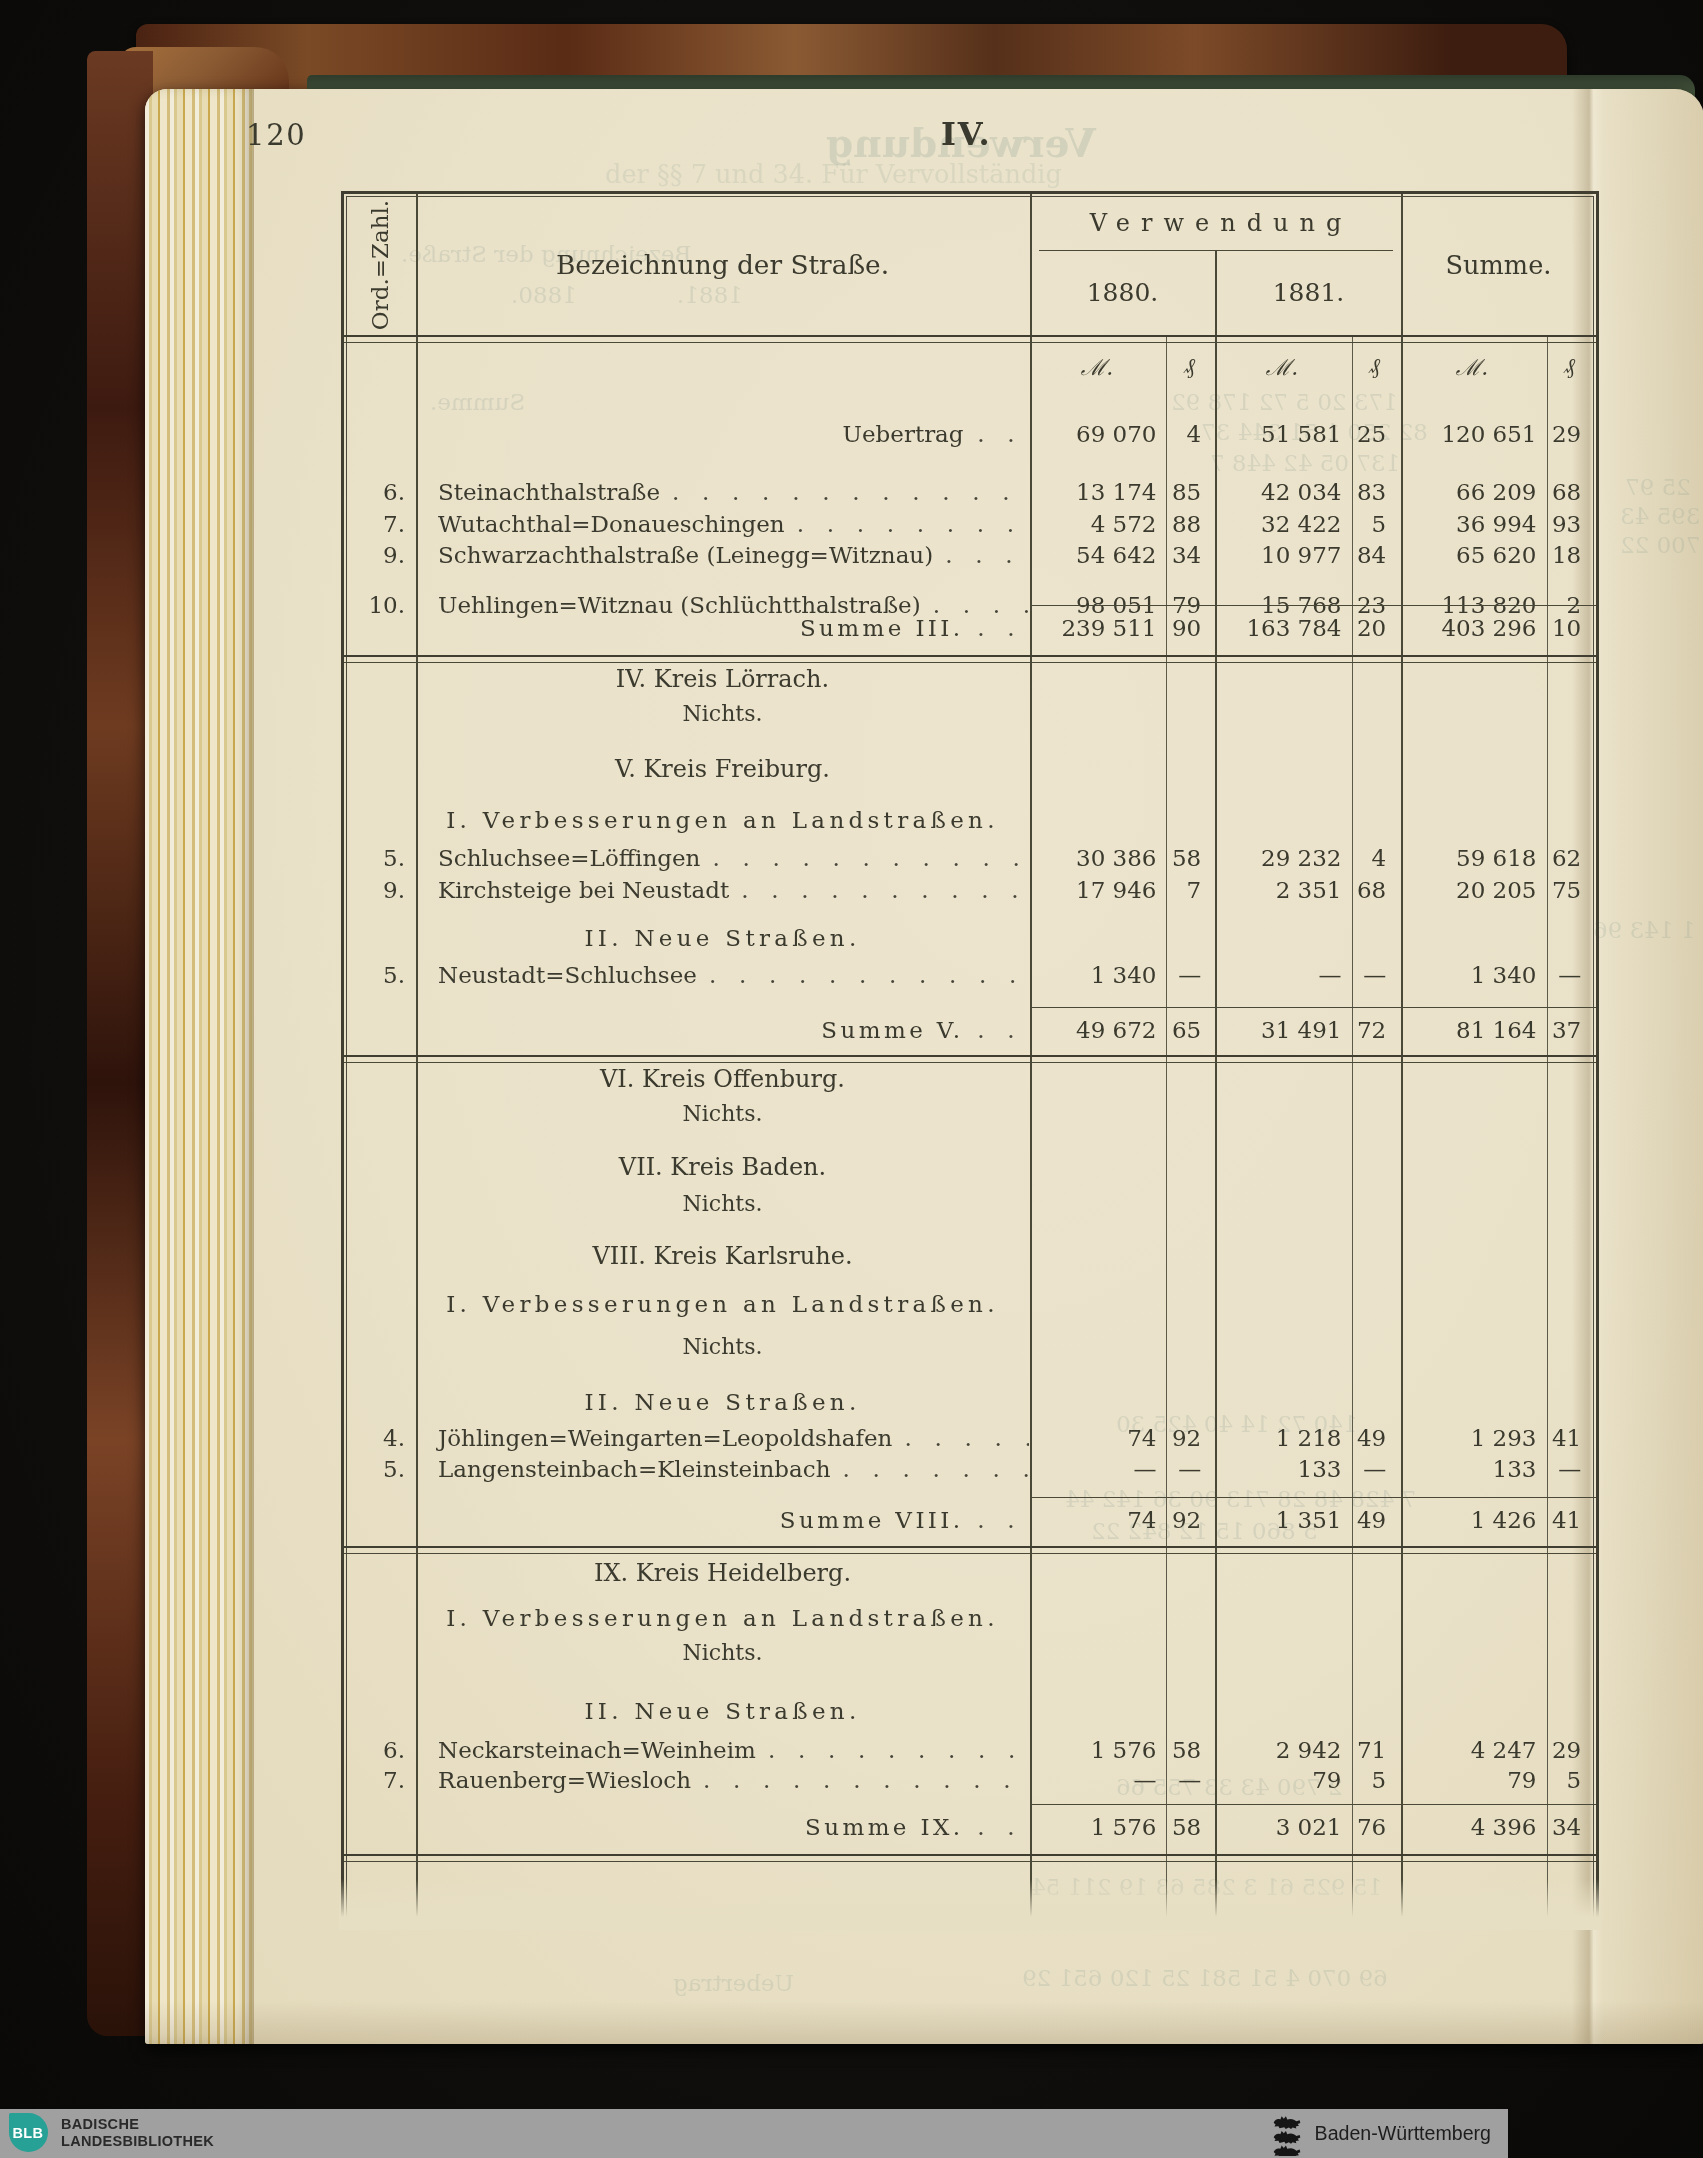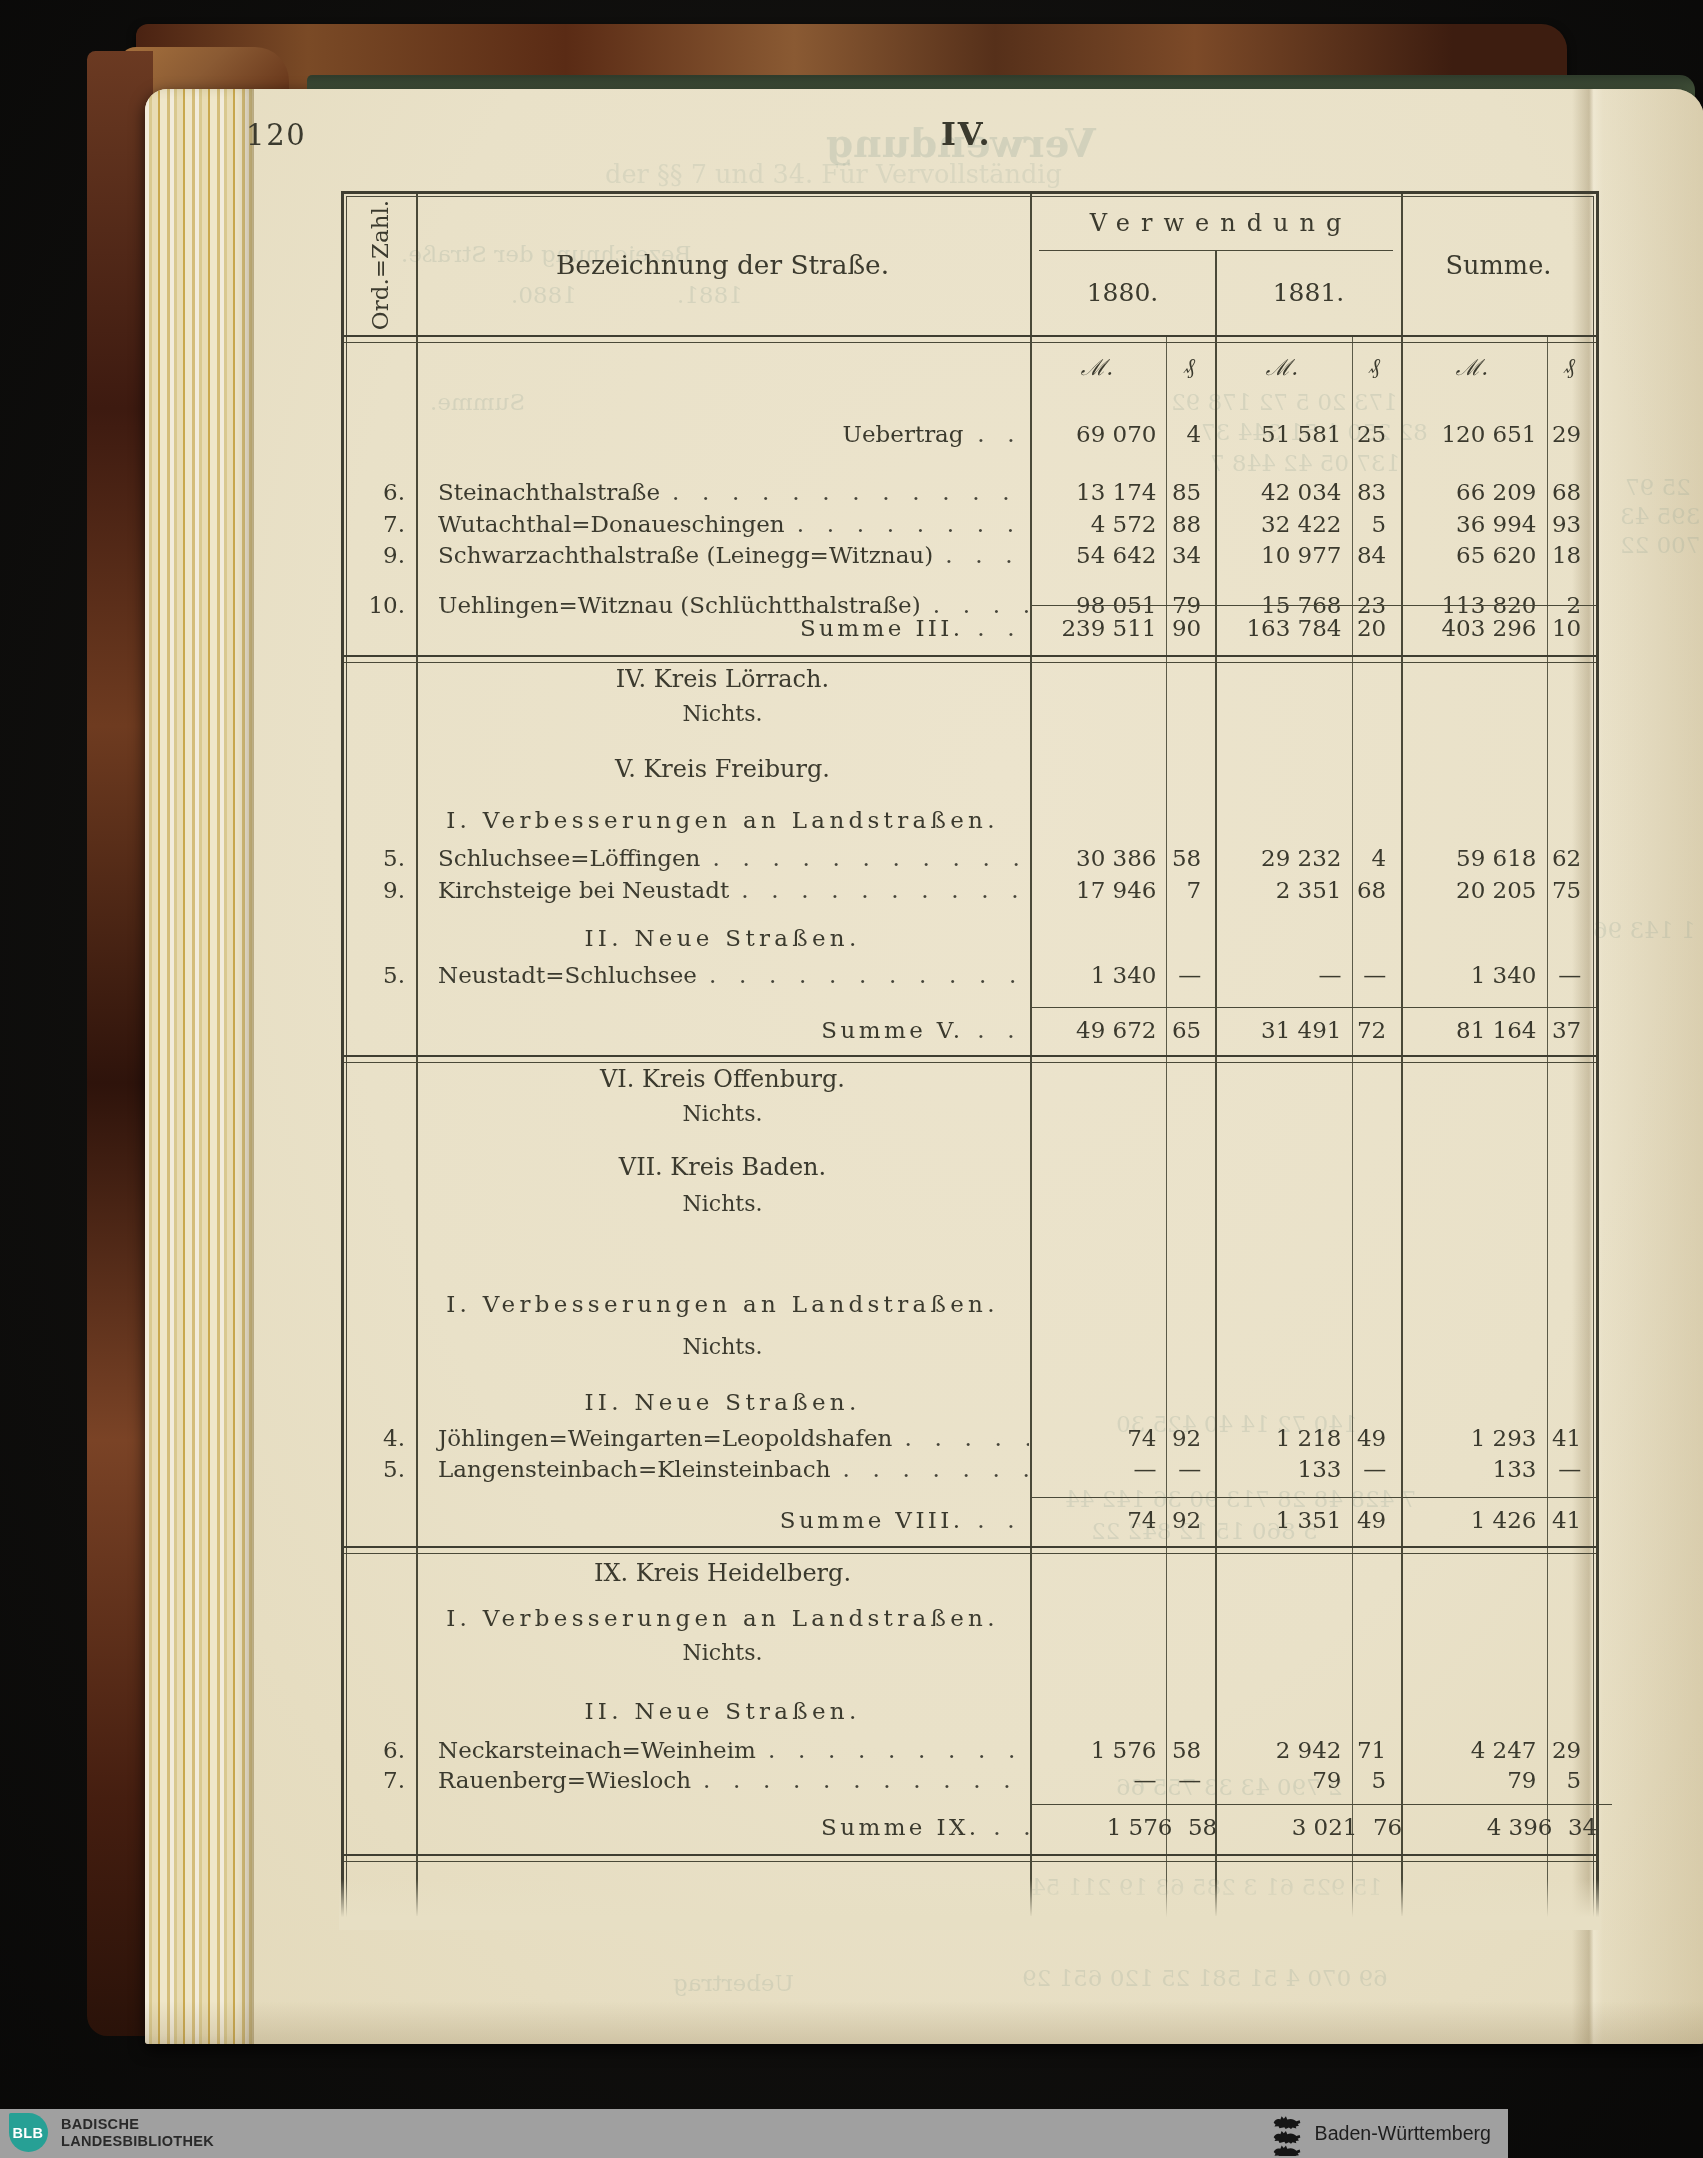--- a/index.html
+++ b/index.html
@@ -311,20 +311,21 @@
             <span class="c pf" data-name="value-1881-pf">72</span>
             <span class="c ms" data-name="value-summe-mark">81 164</span>
             <span class="c pf" data-name="value-summe-pf">37</span>
           </div>
           <div class="dbl" style="top:665px;" data-name="section-divider-rule"></div>
 
           <div class="sect" style="top:675px;" data-name="section-heading">VI. Kreis Offenburg.</div>
           <div class="note" style="top:711px;" data-name="nichts-note">Nichts.</div>
           <div class="sect" style="top:763px;" data-name="section-heading">VII. Kreis Baden.</div>
           <div class="note" style="top:801px;" data-name="nichts-note">Nichts.</div>
+          <div class="sect" style="top:852px;" data-name="section-heading">VIII. Kreis Karlsruhe.</div>
           <div class="subsect" style="top:901px;" data-name="subsection-heading">I. Verbesserungen an Landstraßen.</div>
           <div class="note" style="top:944px;" data-name="nichts-note">Nichts.</div>
           <div class="subsect" style="top:999px;" data-name="subsection-heading">II. Neue Straßen.</div>
 
           <div class="row" style="top:1032px;" data-name="table-row">
             <span class="c ord" data-name="ord-number">4.</span>
             <span class="c name">
                 <span data-name="street-name">Jöhlingen=Weingarten=Leopoldshafen</span>
                 <span class="dots" data-name="dot-leader">. . . . . . . . . . . . . . . . . . . . . . . . . . . . . . . . . . . . . . . . . . . . .</span>
               </span>
@@ -389,21 +390,21 @@
                 <span class="dots" data-name="dot-leader">. . . . . . . . . . . . . . . . . . . . . . . . . . . . . . . . . . . . . . . . . . . . .</span>
               </span>
             <span class="c m1" data-name="value-1880-mark">—</span>
             <span class="c pf" data-name="value-1880-pf">—</span>
             <span class="c m2" data-name="value-1881-mark">79</span>
             <span class="c pf" data-name="value-1881-pf">5</span>
             <span class="c ms" data-name="value-summe-mark">79</span>
             <span class="c pf" data-name="value-summe-pf">5</span>
           </div>
 
-          <div class="row sumrow" style="top:1421px;padding-left:16px;" data-name="table-row-summe">
+          <div class="row sumrow" style="top:1421px;" data-name="table-row-summe">
             <span class="c ord"></span>
             <span class="c name">
                 <span class="sumlabel" data-name="summe-label">Summe IX.</span>
                 <span class="sumdots" data-name="dot-leader">. .</span>
               </span>
             <span class="c m1" data-name="value-1880-mark">1 576</span>
             <span class="c pf" data-name="value-1880-pf">58</span>
             <span class="c m2" data-name="value-1881-mark">3 021</span>
             <span class="c pf" data-name="value-1881-pf">76</span>
             <span class="c ms" data-name="value-summe-mark">4 396</span>

